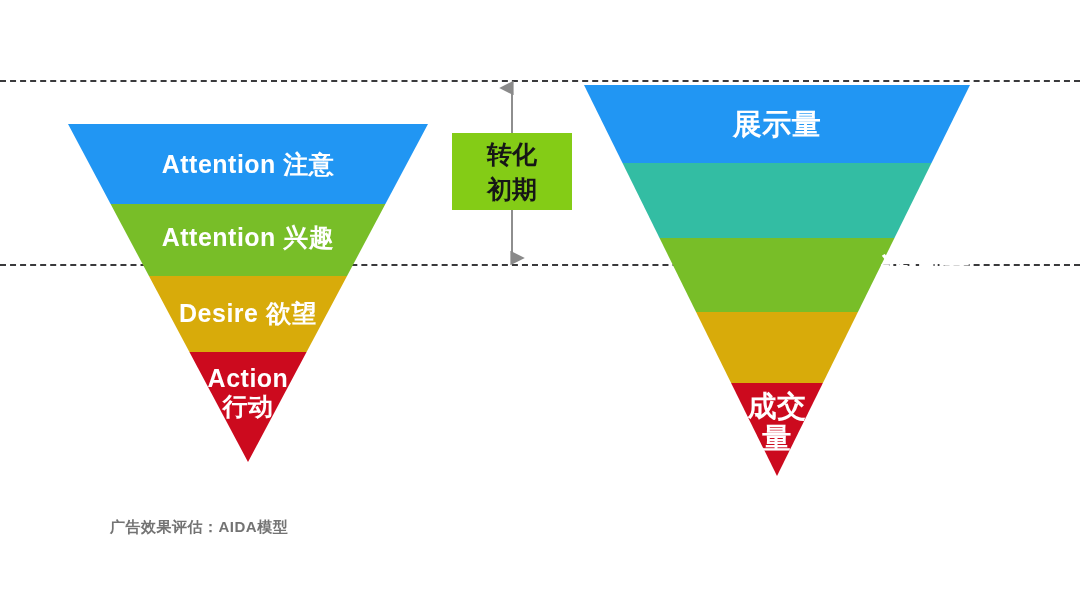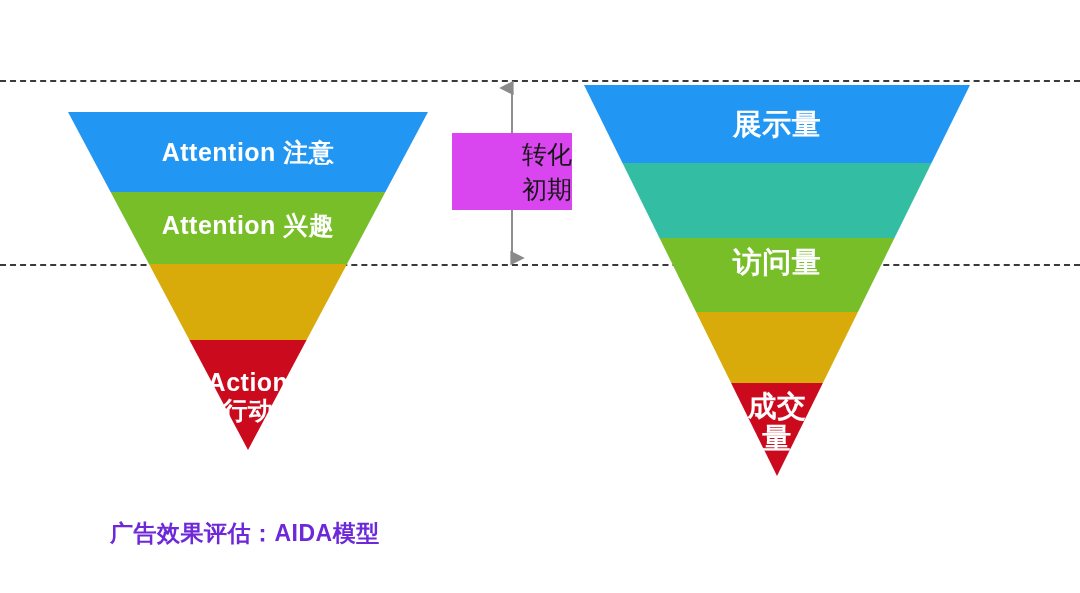--- a/index.html
+++ b/index.html
@@ -39,21 +39,21 @@
     text-align: center;
     color: #ffffff;
     font-weight: bold;
     white-space: pre-line;
     line-height: 1.12;
     letter-spacing: 0.5px;
     pointer-events: none;
   }
 
   
-  #funnel-aida { left: 68px; top: 112px; width: 360px; height: 338px; }
+  #funnel-aida { left: 68px; top: 124px; width: 360px; height: 338px; }
   #funnel-aida .band-label { width: 360px; font-size: 25px; }
 
   
   #funnel-channel { left: 584px; top: 85px; width: 386px; height: 391px; }
   #funnel-channel .band-label { width: 386px; font-size: 29px; }
 
   
   #conversion-note {
     position: absolute;
     left: 452px;
@@ -63,35 +63,35 @@
   }
   #conversion-note .arrow-svg {
     position: absolute;
     left: 0; top: 0;
   }
   #conversion-note .note-text {
     position: absolute;
     left: 0;
     top: 53px;
     width: 120px;
-    text-align: right;
+    text-align: center;
     font-size: 25px;
-    font-weight: normal;
+    font-weight: bold;
     color: #161616;
     line-height: 1.38;
     white-space: pre-line;
-    background: #d946ef;
+    background: #84cc16;
     padding: 4px 0;
   }
 
   .caption {
     position: absolute;
-    font-size: 23px;
+    font-size: 15px;
     font-weight: bold;
-    color: #6d28d9;
+    color: #737373;
     letter-spacing: 0.5px;
     white-space: nowrap;
   }
   #caption-aida { left: 110px; top: 518px; }
   #caption-channel { left: 676px; top: 518px; }
 </style>
 </head>
 <body>
 
 <div id="stage">
@@ -106,21 +106,22 @@
 
       <polygon points="42.6,80 317.4,80 279.05,152 80.95,152" fill="#78be28"></polygon>
 
       <polygon points="80.95,152 279.05,152 238.58,228 121.42,228" fill="#d8ab0a"></polygon>
 
       <polygon points="121.42,228 238.58,228 180,338" fill="#cc0a1e"></polygon>
     </svg>
 
     <div class="band-label" style="top:26px;">Attention 注意</div>
     <div class="band-label" style="top:99px;">Attention 兴趣</div>
-    <div class="band-label" style="top:240px;margin-top:16px;">Action
+    <div class="band-label" style="top:175px;">Desire 欲望</div>
+    <div class="band-label" style="top:240px;">Action
 行动</div>
   </div>
 
   <div class="caption" id="caption-aida">广告效果评估：AIDA模型</div>
 
   <div id="conversion-note">
     <svg class="arrow-svg" width="120" height="186" viewBox="0 0 120 186">
       <defs>
         <marker id="arrowUp" markerWidth="9" markerHeight="9" refX="4.5" refY="8" orient="auto">
           <path d="M4.5,0 L9,9 L0,9 Z" fill="#8a8a8a"></path>
@@ -144,19 +145,19 @@
       <polygon points="38.5,78 347.5,78 310.48,153 75.52,153" fill="#33bda3"></polygon>
 
       <polygon points="75.52,153 310.48,153 273.95,227 112.05,227" fill="#78be28"></polygon>
 
       <polygon points="112.05,227 273.95,227 238.9,298 147.1,298" fill="#d8ab0a"></polygon>
 
       <polygon points="147.1,298 238.9,298 193,391" fill="#cc0a1e"></polygon>
     </svg>
 
     <div class="band-label" style="top:23px;">展示量</div>
-    <div class="band-label" style="top:161px;">访问量</div>
+    <div class="band-label" style="top:167px;text-align:right;">访问量</div>
     <div class="band-label" style="top:305px;">成交
 量</div>
   </div>
 
 
 </div>
 
 </body></html>

